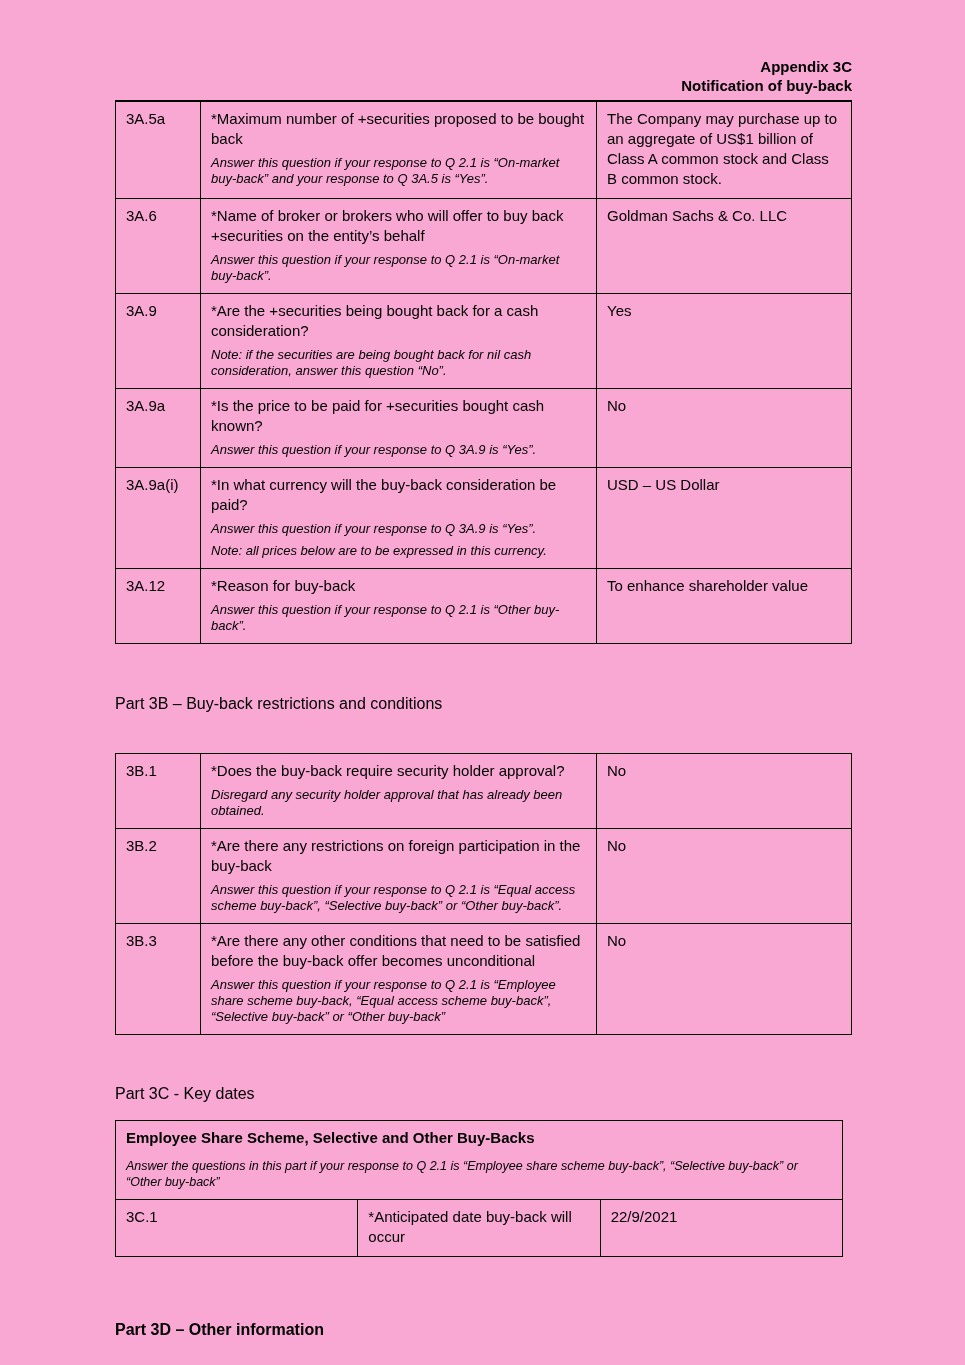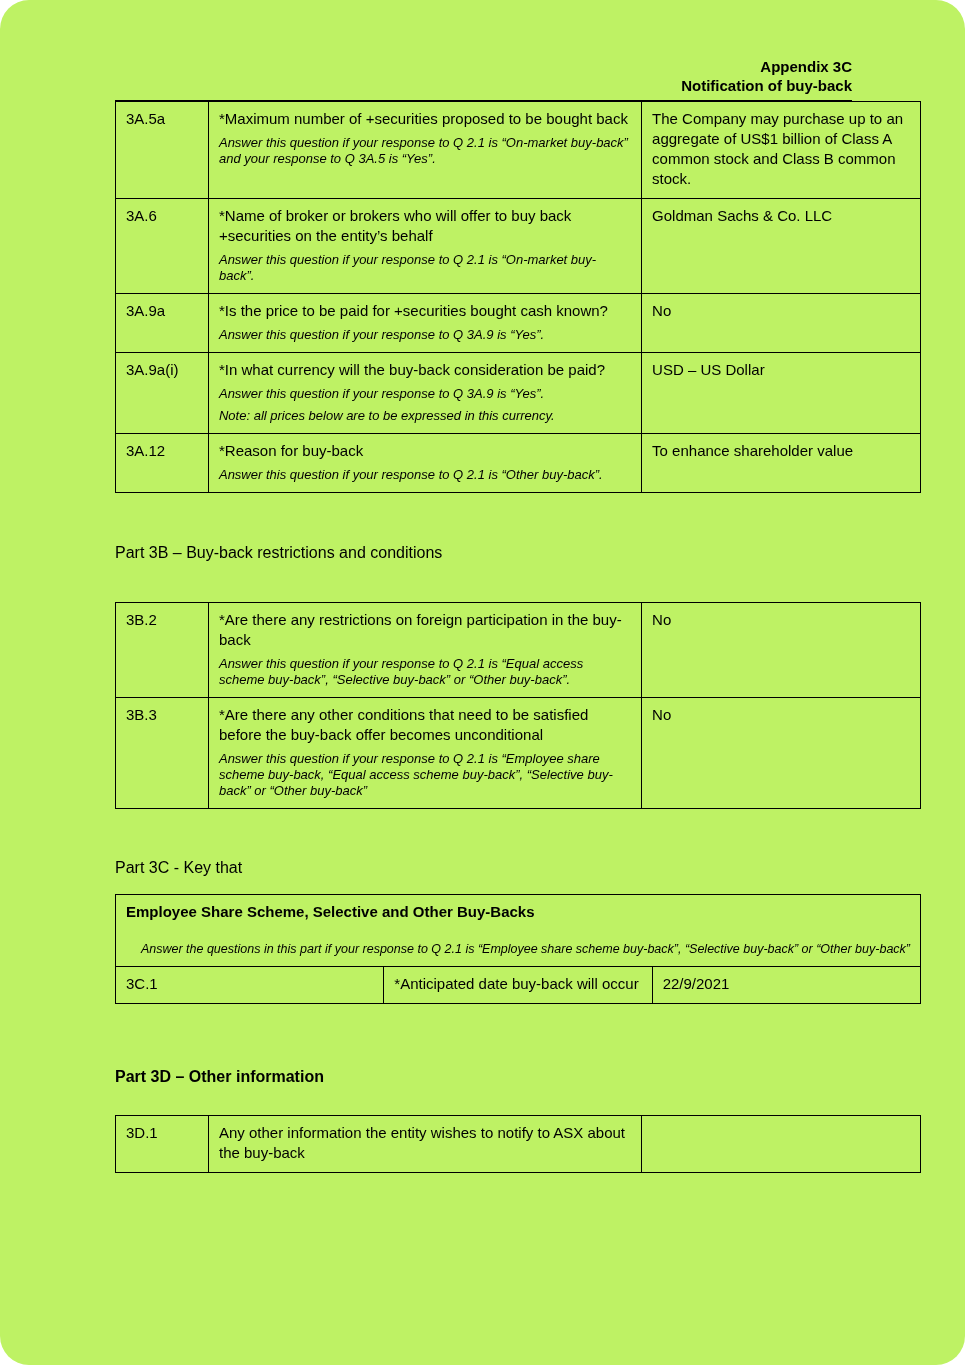--- a/index.html
+++ b/index.html
@@ -1,42 +1,42 @@
 <!DOCTYPE html>
 <html><head>
 <meta charset="utf-8">
 <style>
   html,body{margin:0;padding:0;background:#fff;}
   .sheet{
-    width:965px;height:1365px;background:#bef264;color:#000;
+    width:965px;height:1365px;background:#f9a8d4;color:#000;
     font-family:"Liberation Sans","DejaVu Sans",sans-serif;
-    position:relative;overflow:hidden;border-radius:29px;
+    position:relative;overflow:hidden;
   }
   .content{width:737px;margin:0 auto 0 115px;}
   
   .doc-header{padding-top:57px;text-align:right;font-weight:bold;font-size:15px;line-height:19px;
     border-bottom:1px solid #000;padding-bottom:5px;}
   
-  table.qa{width:806px;border-collapse:collapse;table-layout:fixed;margin:0;}
+  table.qa{width:728px;border-collapse:collapse;table-layout:fixed;margin:0;}
   table.qa, table.qa td{border:1.5px solid #000;}
   table.qa td{vertical-align:top;padding:7px 10px 9px 10px;font-size:15px;line-height:20px;}
   td.code{width:64px;}
   td.question{width:375px;padding-right:14px;}
   td.answer{width:234px;}
   .note{font-style:italic;font-size:13px;line-height:16px;margin-top:6px;}
   .note + .note{}
   
   .section-title{font-size:16px;line-height:28px;font-weight:normal;margin:0;}
   .mt-3a{margin-top:15px;}
   .h-3b{margin-top:46px;margin-bottom:35px;}
   .h-3c{margin-top:45px;margin-bottom:12px;}
   .h-3d{margin-top:59px;margin-bottom:24px;font-weight:bold;}
   
   .box-title{font-weight:bold;font-size:15px;line-height:20px;}
-  .box-note{font-style:italic;font-size:12.5px;line-height:16px;margin-top:19px;text-align:right;}
+  .box-note{font-style:italic;font-size:12.5px;line-height:16px;margin-top:10px;}
 </style>
 </head>
 <body>
 
 <div class="sheet">
   <div class="content">
 
     <div class="doc-header">
       <div>Appendix 3C</div>
       <div>Notification of buy-back</div>
@@ -52,20 +52,28 @@
         </td>
         <td class="answer">The Company may purchase up to an aggregate of US$1 billion of Class A common stock and Class B common stock.</td>
       </tr>
       <tr>
         <td class="code">3A.6</td>
         <td class="question">
           <div>*Name of broker or brokers who will offer to buy back +securities on the entity’s behalf</div>
           <div class="note">Answer this question if your response to Q 2.1 is “On-market buy-back”.</div>
         </td>
         <td class="answer">Goldman Sachs &amp; Co. LLC</td>
+      </tr>
+      <tr>
+        <td class="code">3A.9</td>
+        <td class="question">
+          <div>*Are the +securities being bought back for a cash consideration?</div>
+          <div class="note">Note: if the securities are being bought back for nil cash consideration, answer this question “No”.</div>
+        </td>
+        <td class="answer">Yes</td>
       </tr>
       <tr>
         <td class="code">3A.9a</td>
         <td class="question">
           <div>*Is the price to be paid for +securities bought cash known?</div>
           <div class="note">Answer this question if your response to Q 3A.9 is “Yes”.</div>
         </td>
         <td class="answer">No</td>
       </tr>
       <tr>
@@ -85,40 +93,48 @@
         </td>
         <td class="answer">To enhance shareholder value</td>
       </tr>
     </tbody>
       </table>
 
     <h2 class="section-title h-3b">Part 3B – Buy-back restrictions and conditions</h2>
 
     <table class="qa">
       <tbody>
+          <tr>
+        <td class="code">3B.1</td>
+        <td class="question">
+          <div>*Does the buy-back require security holder approval?</div>
+          <div class="note">Disregard any security holder approval that has already been obtained.</div>
+        </td>
+        <td class="answer">No</td>
+      </tr>
       <tr>
         <td class="code">3B.2</td>
         <td class="question">
           <div>*Are there any restrictions on foreign participation in the buy-back</div>
           <div class="note">Answer this question if your response to Q 2.1 is “Equal access scheme buy-back”, “Selective buy-back” or “Other buy-back”.</div>
         </td>
         <td class="answer">No</td>
       </tr>
       <tr>
         <td class="code">3B.3</td>
         <td class="question">
           <div>*Are there any other conditions that need to be satisfied before the buy-back offer becomes unconditional</div>
           <div class="note">Answer this question if your response to Q 2.1 is “Employee share scheme buy-back, “Equal access scheme buy-back”, “Selective buy-back” or “Other buy-back”</div>
         </td>
         <td class="answer">No</td>
       </tr>
     </tbody>
       </table>
 
-    <h2 class="section-title h-3c">Part 3C - Key that</h2>
+    <h2 class="section-title h-3c">Part 3C - Key dates</h2>
 
     <table class="qa">
       <tbody>
           <tr>
         <td colspan="3">
           <div class="box-title">Employee Share Scheme, Selective and Other Buy-Backs</div>
           <div class="box-note">Answer the questions in this part if your response to Q 2.1 is “Employee share scheme buy-back”, “Selective buy-back” or “Other buy-back”</div>
         </td>
       </tr>
       <tr>

